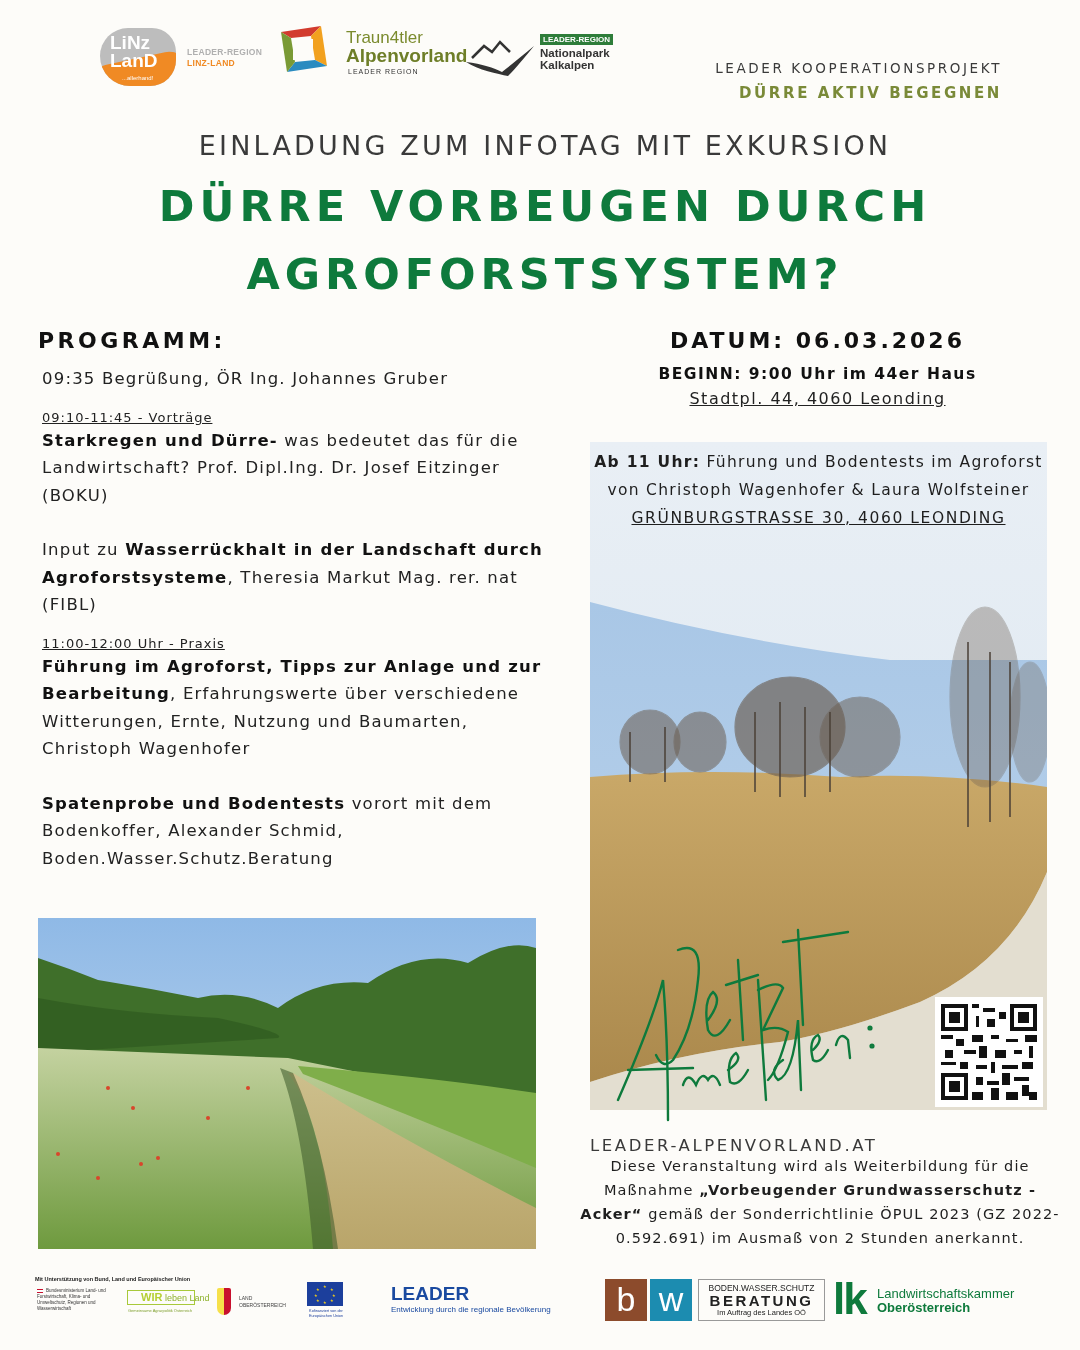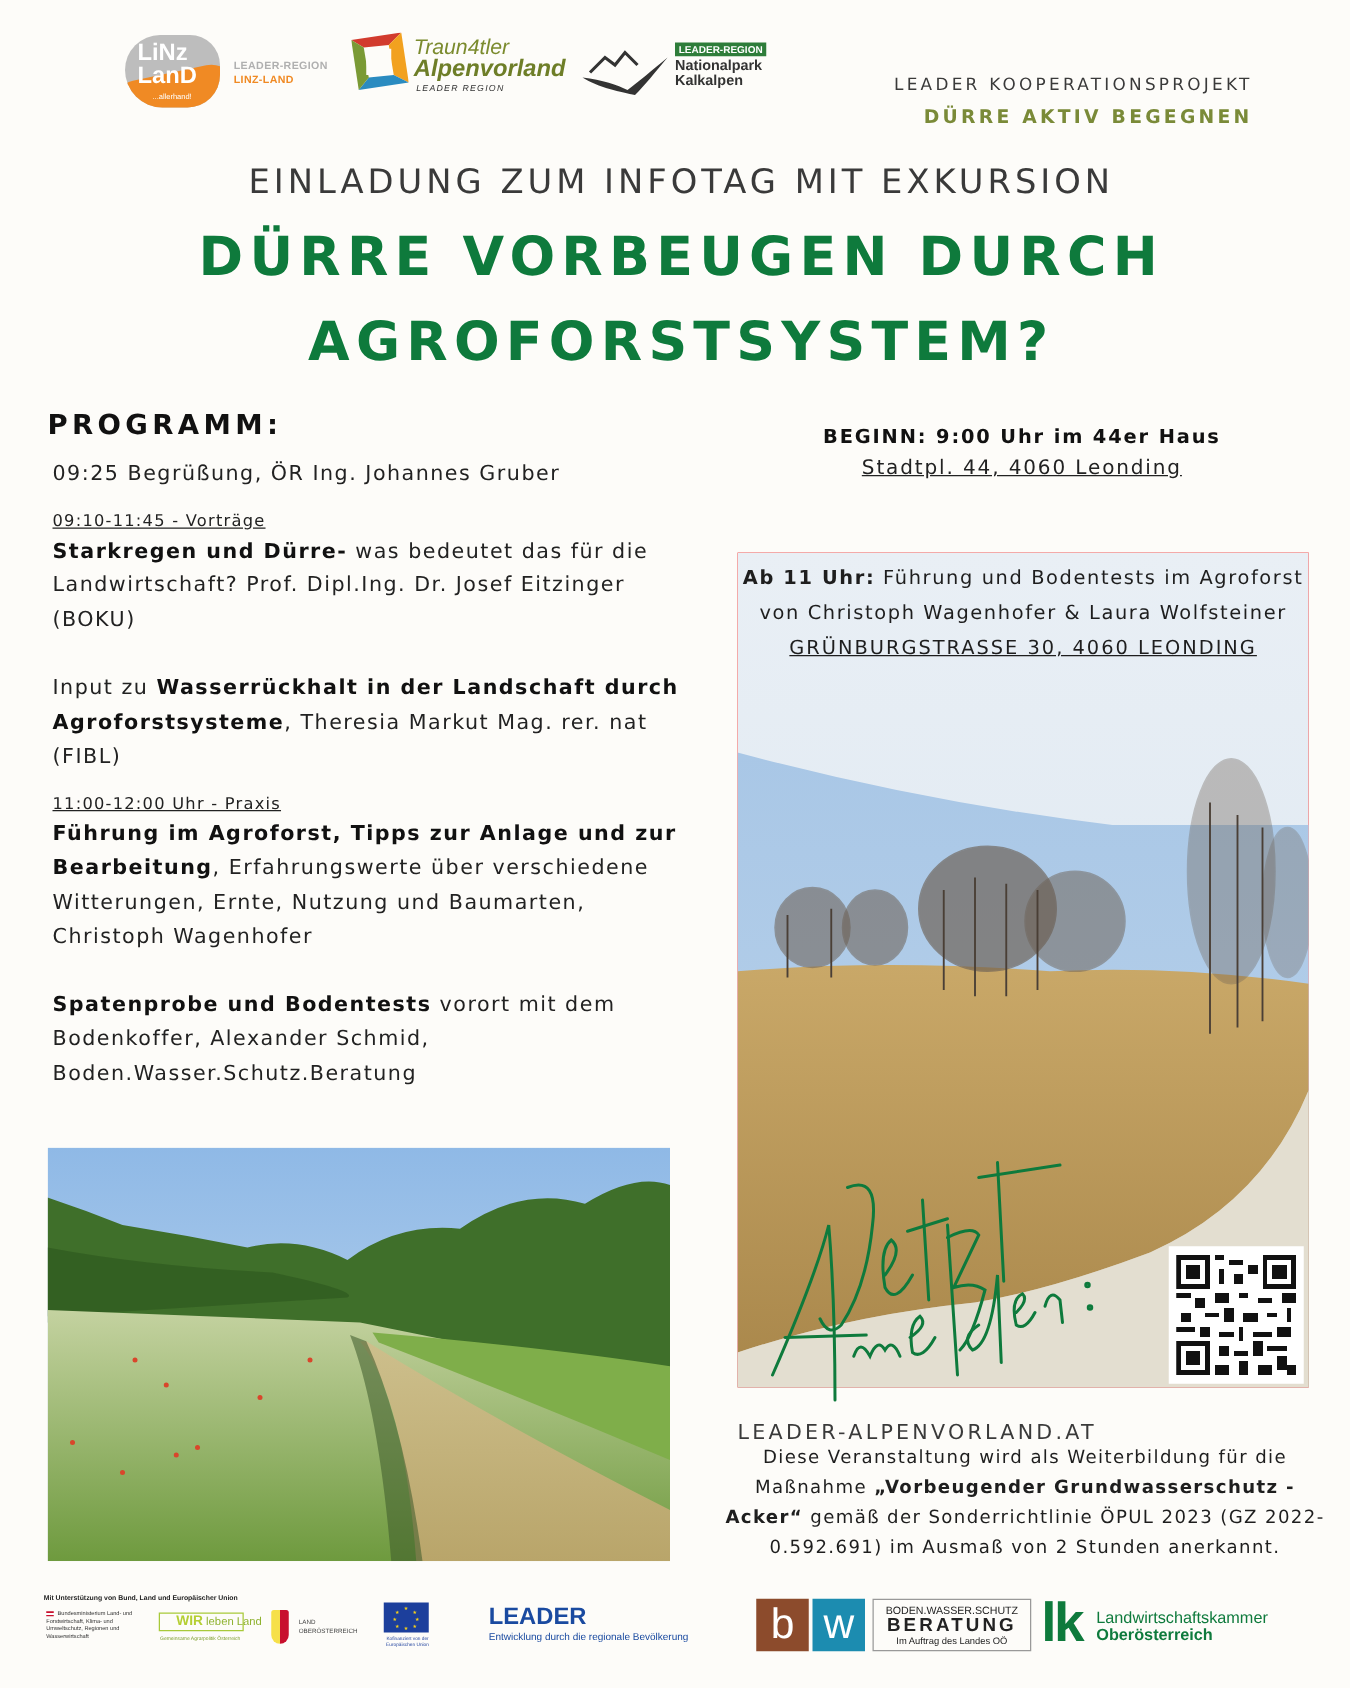--- a/index.html
+++ b/index.html
@@ -13,21 +13,21 @@
   .logo-linz .t1, .logo-linz .t2 { position: absolute; z-index: 2; color: #fff; font-family: "Liberation Sans", sans-serif; font-weight: bold; font-size: 19px; line-height: 19px; left: 10px; }
   .logo-linz .t1 { top: 5px; }
   .logo-linz .t2 { top: 23px; }
   .logo-linz .t3 { position: absolute; z-index: 2; color: #fff; font-size: 6px; left: 22px; top: 47px; font-family: "Liberation Sans", sans-serif; }
   .linz-label { position: absolute; left: 187px; top: 47px; font-family: "Liberation Sans", sans-serif; font-size: 8.5px; line-height: 11px; font-weight: bold; letter-spacing: 0.3px; }
   .linz-label .a { color: #b0b0b0; display: block; }
   .linz-label .b { color: #f08a24; display: block; }
 
   .logo-traun { position: absolute; left: 281px; top: 26px; }
   .traun-frame { position: absolute; left: 0; top: 0; width: 46px; height: 46px; }
-  .traun-text { position: absolute; left: 50px; top: 3px; font-family: "Liberation Sans", sans-serif; color: #7b8b2e; white-space: nowrap; font-style: italic; }
+  .traun-text { position: absolute; left: 65px; top: 3px; font-family: "Liberation Sans", sans-serif; color: #7b8b2e; white-space: nowrap; }
   .traun-text .l1 { font-size: 17px; line-height: 17px; display: block; }
   .traun-text .l2 { font-size: 19px; line-height: 19px; display: block; font-weight: bold; color: #6e7e28; }
   .traun-text .l3 { font-size: 7px; letter-spacing: 1px; color: #333; display: block; margin-top: 3px; margin-left: 2px; }
 
   .logo-np { position: absolute; left: 464px; top: 34px; }
   .np-bird { position: absolute; left: 0; top: 4px; width: 72px; height: 40px; }
   .np-badge { position: absolute; left: 76px; top: 0; background: #2e7d3a; color: #fff; font-family: "Liberation Sans", sans-serif; font-weight: bold; font-size: 8px; padding: 1px 3px; white-space: nowrap; }
   .np-text { position: absolute; left: 76px; top: 13px; font-family: "Liberation Sans", sans-serif; font-weight: bold; font-size: 11.5px; line-height: 12px; color: #333; white-space: nowrap; }
 
   .coop { position: absolute; right: 78px; top: 37px; text-align: right; font-family: "DejaVu Sans", sans-serif; margin-top: 23px; }
@@ -148,21 +148,21 @@
 
 <div class="invite">EINLADUNG ZUM INFOTAG MIT EXKURSION</div>
 <div class="main-title">
   <div>DÜRRE VORBEUGEN DURCH</div>
   <div>AGROFORSTSYSTEM?</div>
 </div>
 
 <div class="left-col">
   <div class="section-head">PROGRAMM:</div>
   <div class="prog">
-    <p>09:25 Begrüßung, ÖR Ing. Johannes Gruber</p>
+    <p>09:35 Begrüßung, ÖR Ing. Johannes Gruber</p>
     <div class="gap"></div>
     <p class="slot">09:10-11:45 - Vorträge</p>
     <p><b>Starkregen und Dürre-</b><span> was bedeutet das für die Landwirtschaft? Prof. Dipl.Ing. Dr. Josef Eitzinger (BOKU)</span></p>
     <div class="gap2"></div>
     <p><span>Input zu </span><b>Wasserrückhalt in der Landschaft durch Agroforstsysteme</b><span>, Theresia Markut Mag. rer. nat (FIBL)</span></p>
     <div class="gap"></div>
     <p class="slot">11:00-12:00 Uhr - Praxis</p>
     <p><b>Führung im Agroforst, Tipps zur Anlage und zur Bearbeitung</b><span>, Erfahrungswerte über verschiedene Witterungen, Ernte, Nutzung und Baumarten, Christoph Wagenhofer</span></p>
     <div class="gap2"></div>
     <p><b>Spatenprobe und Bodentests</b><span> vorort mit dem Bodenkoffer, Alexander Schmid, Boden.Wasser.Schutz.Beratung</span></p>
@@ -199,20 +199,21 @@
       <circle cx="120" cy="240" r="2"></circle>
         <circle cx="103" cy="246" r="2"></circle>
         <circle cx="20" cy="236" r="2"></circle>
       <circle cx="210" cy="170" r="2"></circle>
         <circle cx="170" cy="200" r="2"></circle>
     </g>
   </svg>
 </div>
 
 <div class="right-head">
+  <div class="date">DATUM: 06.03.2026</div>
   <div class="begin">BEGINN: 9:00 Uhr im 44er Haus</div>
   <div class="addr">Stadtpl. 44, 4060 Leonding</div>
 </div>
 
 <div class="right-photo">
   <svg width="457" height="668" viewBox="0 0 457 668">
     <defs>
       <linearGradient id="sky2" x1="0" y1="0" x2="0" y2="1">
         <stop offset="0" stop-color="#e9eff5"></stop>
           <stop offset="1" stop-color="#d9e5f0"></stop>

